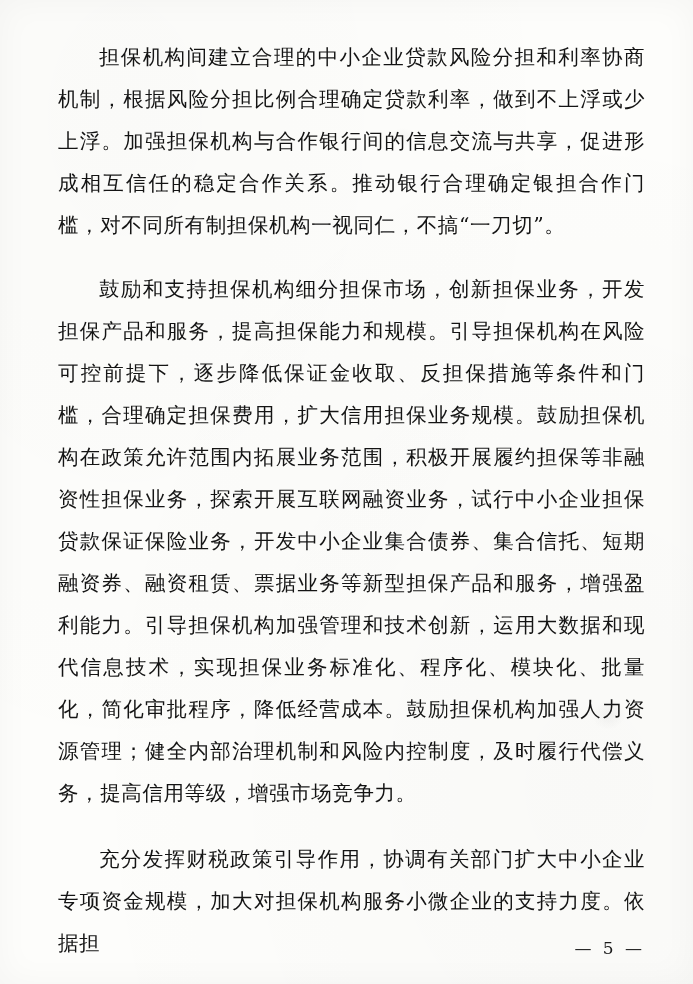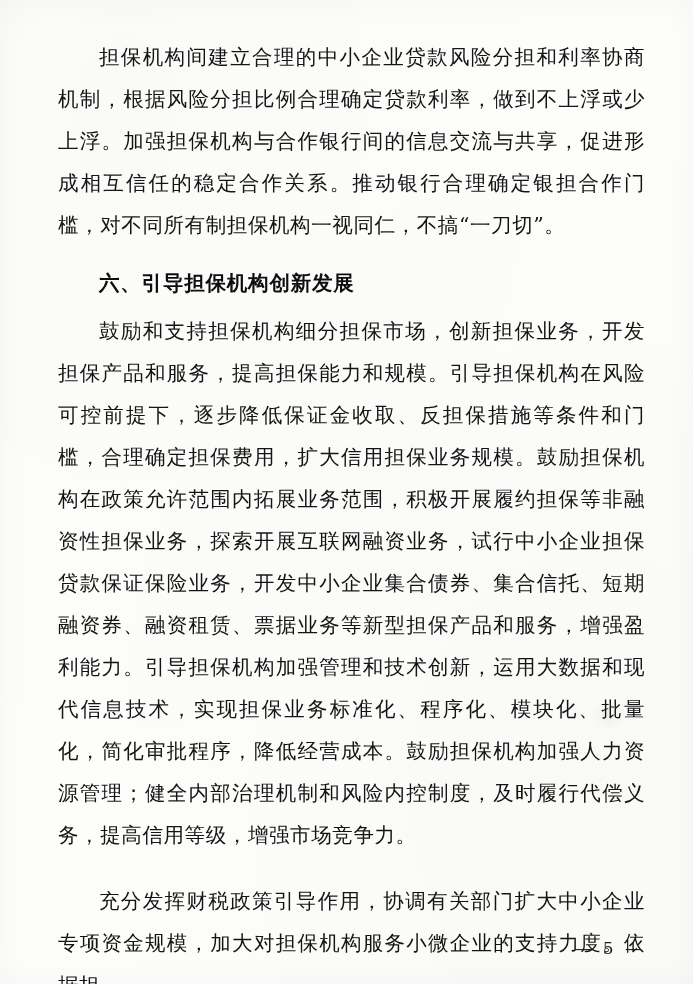--- a/index.html
+++ b/index.html
@@ -88,21 +88,20 @@
 </style>
 </head>
 <body>
 
 <div class="page">
 
   <p class="body-text">担保机构间建立合理的中小企业贷款风险分担和利率协商机制，根据风险分担比例合理确定贷款利率，做到不上浮或少上浮。加强担保机构与合作银行间的信息交流与共享，促进形成相互信任的稳定合作关系。推动银行合理确定银担合作门槛，对不同所有制担保机构一视同仁，不搞“一刀切”。</p>
 
   <div class="gap-before-heading"></div>
 
-  <p class="heading">六、引导担保机构创新发展</p>
 
   <div class="gap-after-heading"></div>
 
   <p class="body-text">鼓励和支持担保机构细分担保市场，创新担保业务，开发担保产品和服务，提高担保能力和规模。引导担保机构在风险可控前提下，逐步降低保证金收取、反担保措施等条件和门槛，合理确定担保费用，扩大信用担保业务规模。鼓励担保机构在政策允许范围内拓展业务范围，积极开展履约担保等非融资性担保业务，探索开展互联网融资业务，试行中小企业担保贷款保证保险业务，开发中小企业集合债券、集合信托、短期融资券、融资租赁、票据业务等新型担保产品和服务，增强盈利能力。引导担保机构加强管理和技术创新，运用大数据和现代信息技术，实现担保业务标准化、程序化、模块化、批量化，简化审批程序，降低经营成本。鼓励担保机构加强人力资源管理；健全内部治理机制和风险内控制度，及时履行代偿义务，提高信用等级，增强市场竞争力。</p>
 
   <div class="gap-section"></div>
 
 
   <div class="gap-after-heading"></div>
 

